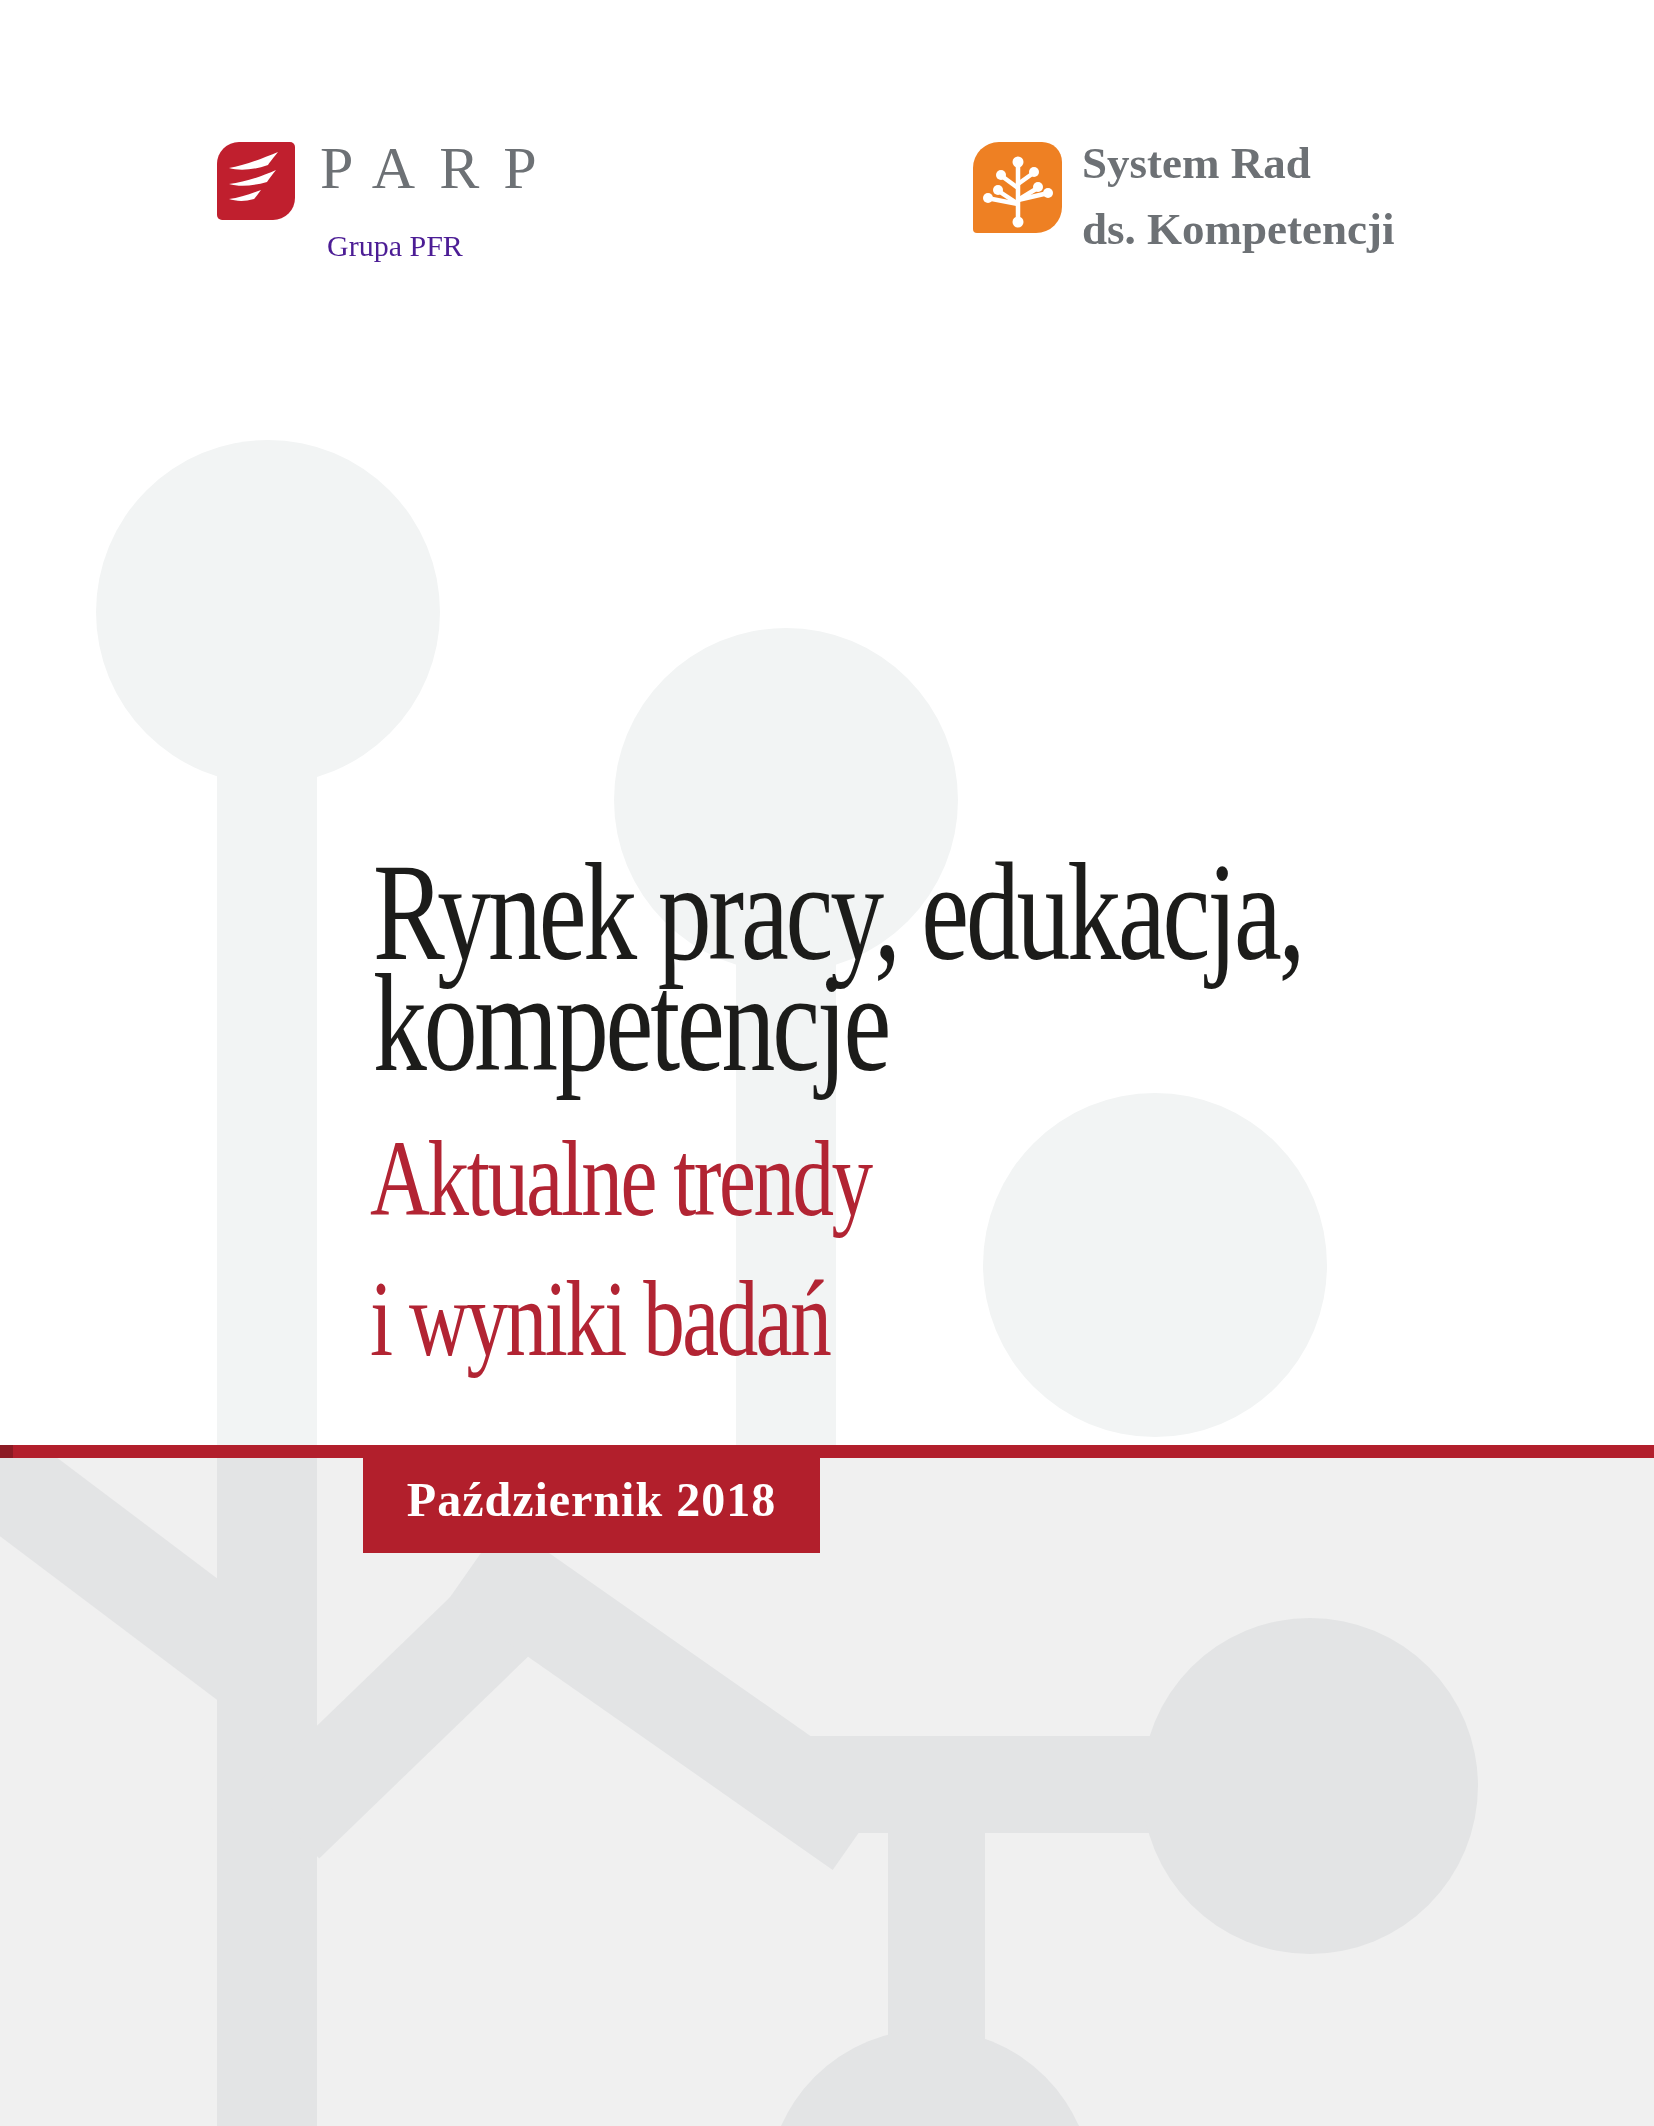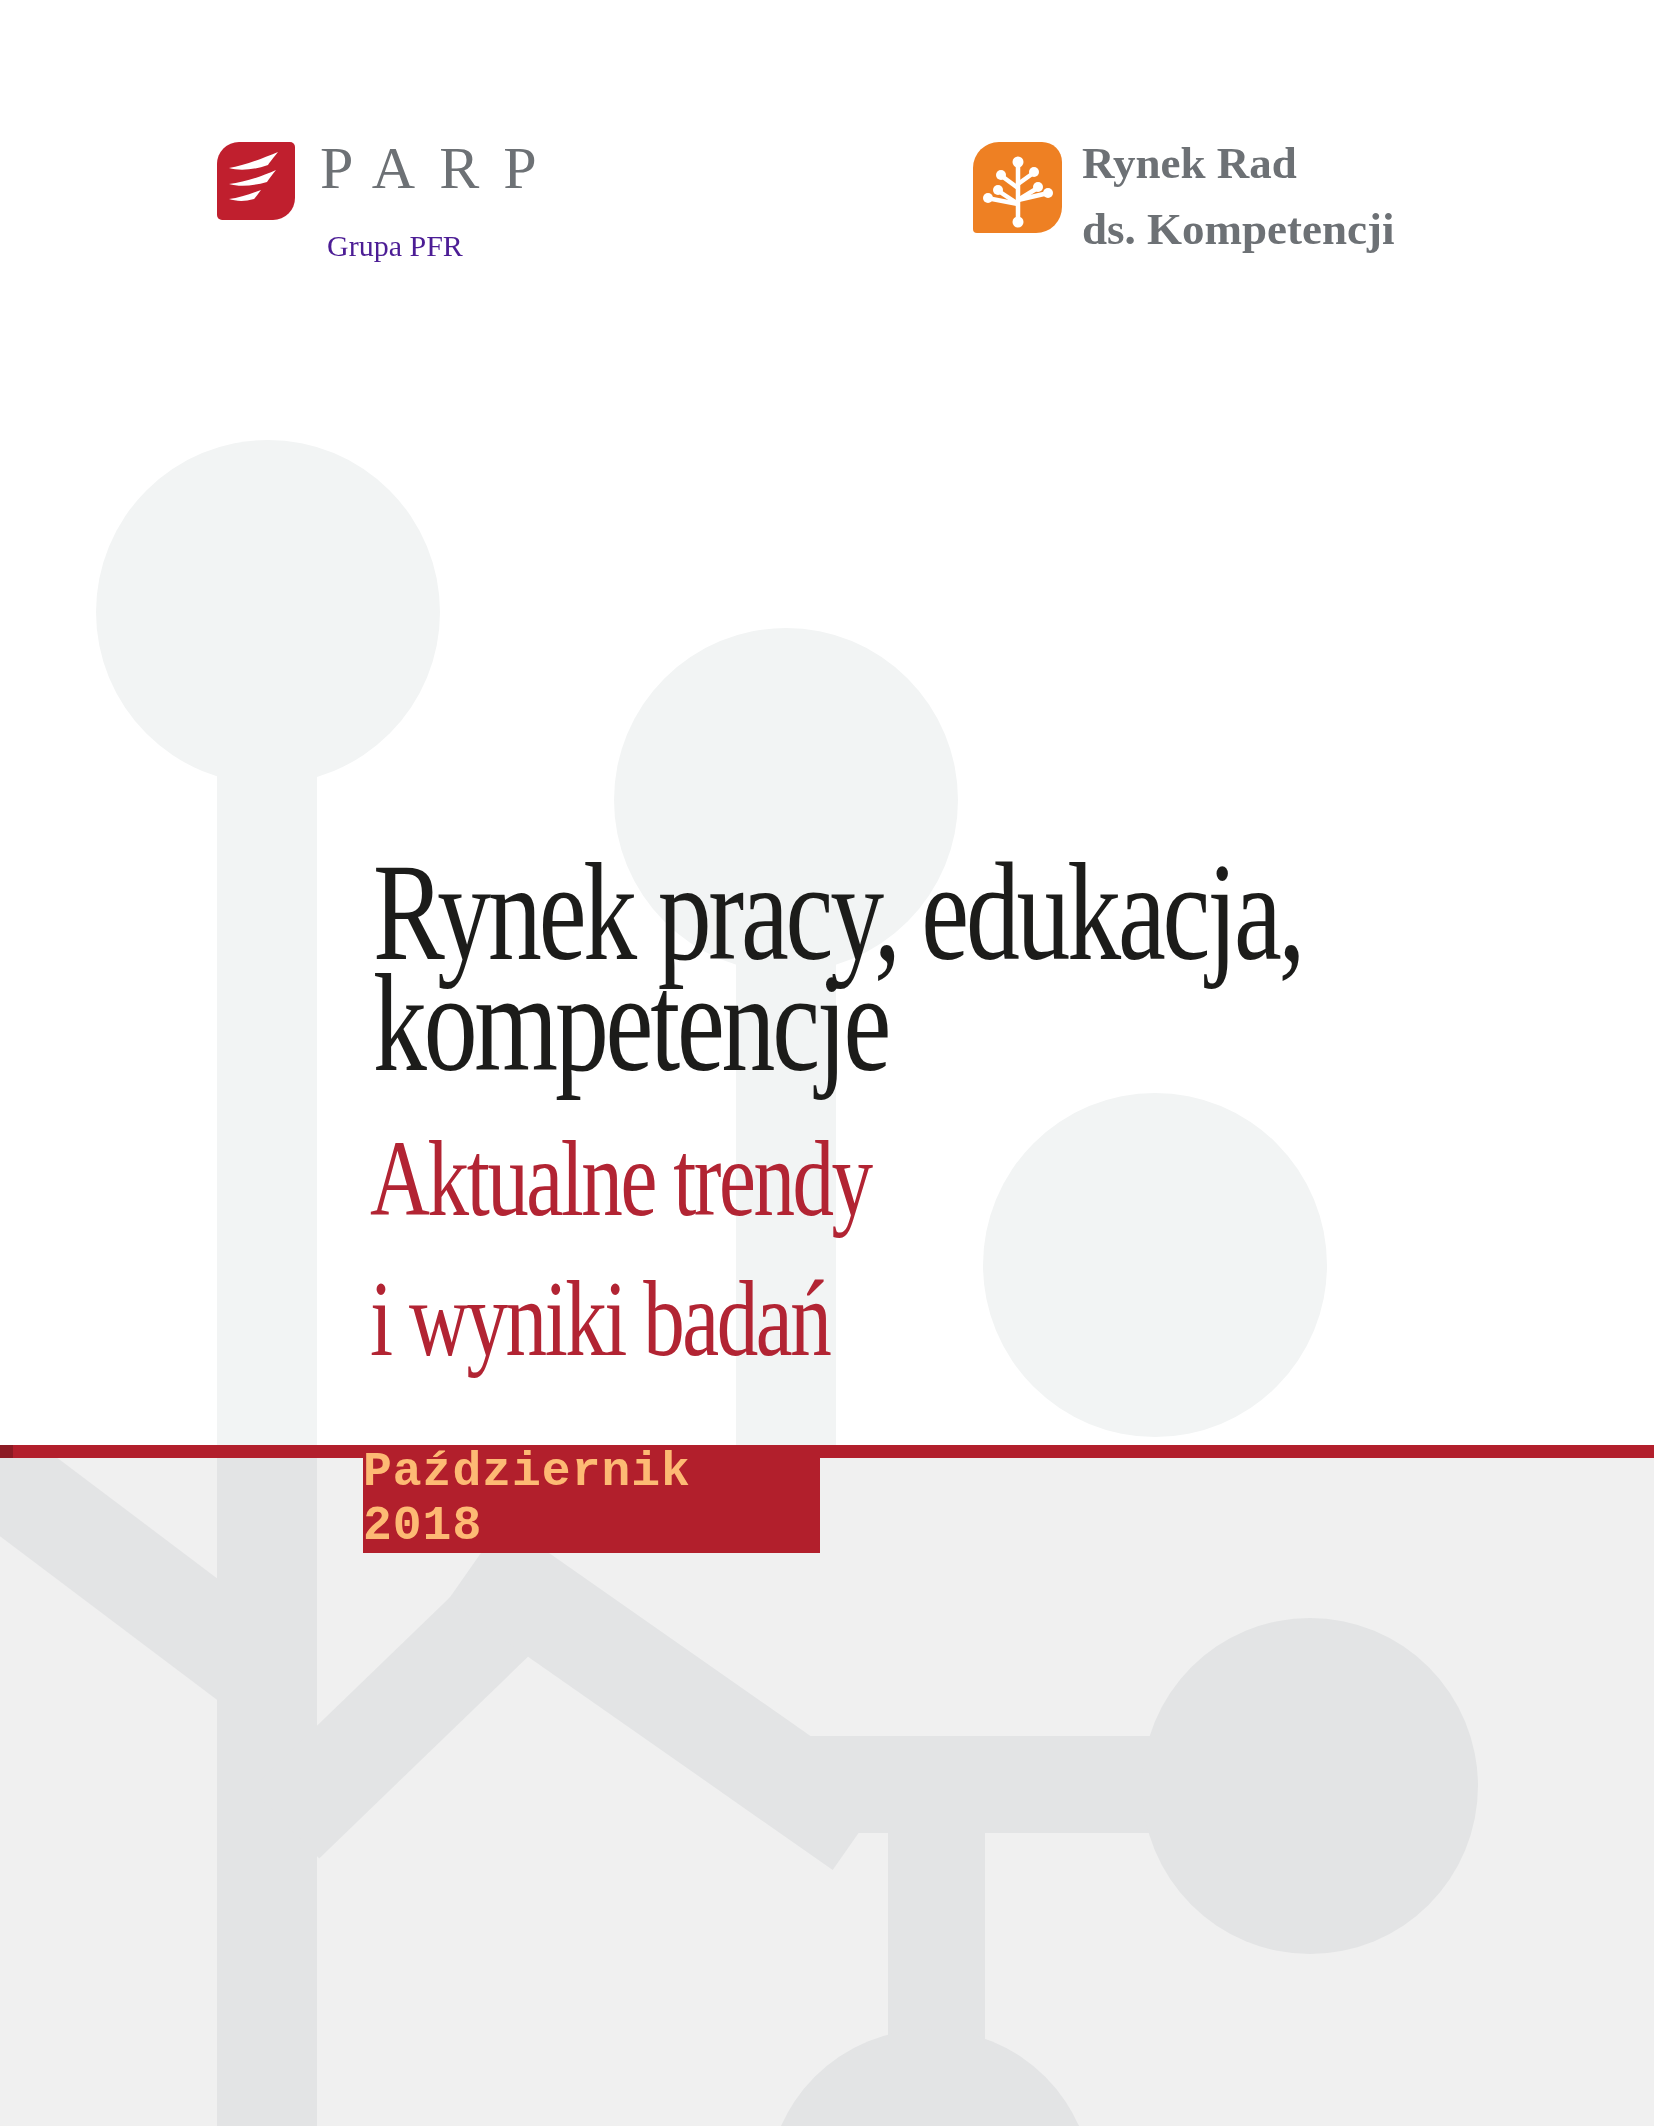--- a/index.html
+++ b/index.html
@@ -39,22 +39,22 @@
   .c5{left:767px;top:571px;width:326px;height:326px;}
   
   .band{position:absolute;left:0;top:1445px;width:1654px;height:13px;background:#b21f2c;z-index:2;}
   .band-dark{position:absolute;left:0;top:1445px;width:13px;height:13px;background:#8c1b24;z-index:3;}
   .date-box{
     position:absolute;left:363px;top:1445px;width:457px;height:108px;
     background:#b21f2c;z-index:3;
     display:flex;align-items:center;justify-content:center;
   }
   .date-box span{
-    font-family:Liberation Mono, monospace;
-    font-weight:bold;font-size:48px;letter-spacing:1px;color:#fdba74;
+    font-family:Liberation Serif, serif;
+    font-weight:bold;font-size:48px;letter-spacing:1px;color:#ffffff;
   }
   
   .parp-box{
     position:absolute;left:217px;top:142px;width:78px;height:78px;
     background:#c01f2e;border-radius:22px 5px 22px 5px;z-index:3;
   }
   .parp-word{
     position:absolute;left:320px;top:138px;z-index:3;
     font-size:60px;line-height:1;letter-spacing:24px;color:#6d7175;
   }
@@ -141,21 +141,21 @@
         <circle cx="25" cy="48" r="5"></circle>
         <circle cx="65" cy="45" r="5"></circle>
         <circle cx="28" cy="33" r="5"></circle>
         <circle cx="61" cy="30" r="5"></circle>
         <circle cx="15" cy="56" r="5"></circle>
         <circle cx="75" cy="51" r="5"></circle>
       </g>
     </svg>
   </div>
   <div class="src-text">
-    <div>Rynek Rad</div>
+    <div>System Rad</div>
     <div>ds. Kompetencji</div>
   </div>
 
   <div class="title">
     <div>Rynek pracy, edukacja,</div>
     <div>kompetencje</div>
   </div>
   <div class="subtitle">
     <div>Aktualne trendy</div>
     <div>i wyniki badań</div>

